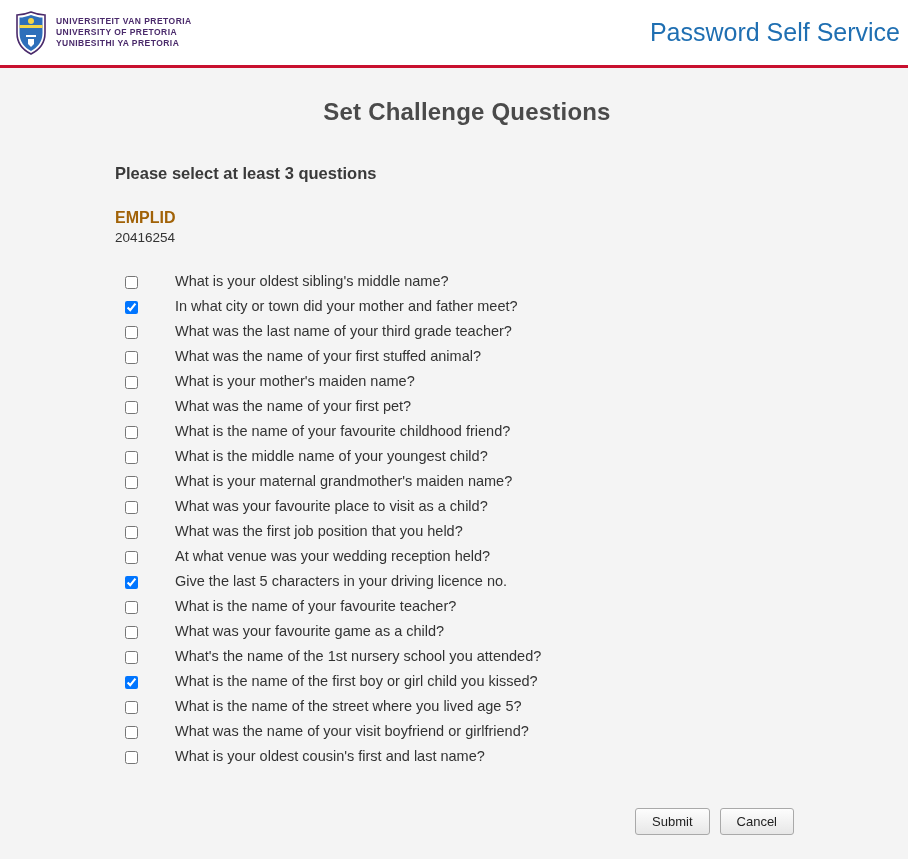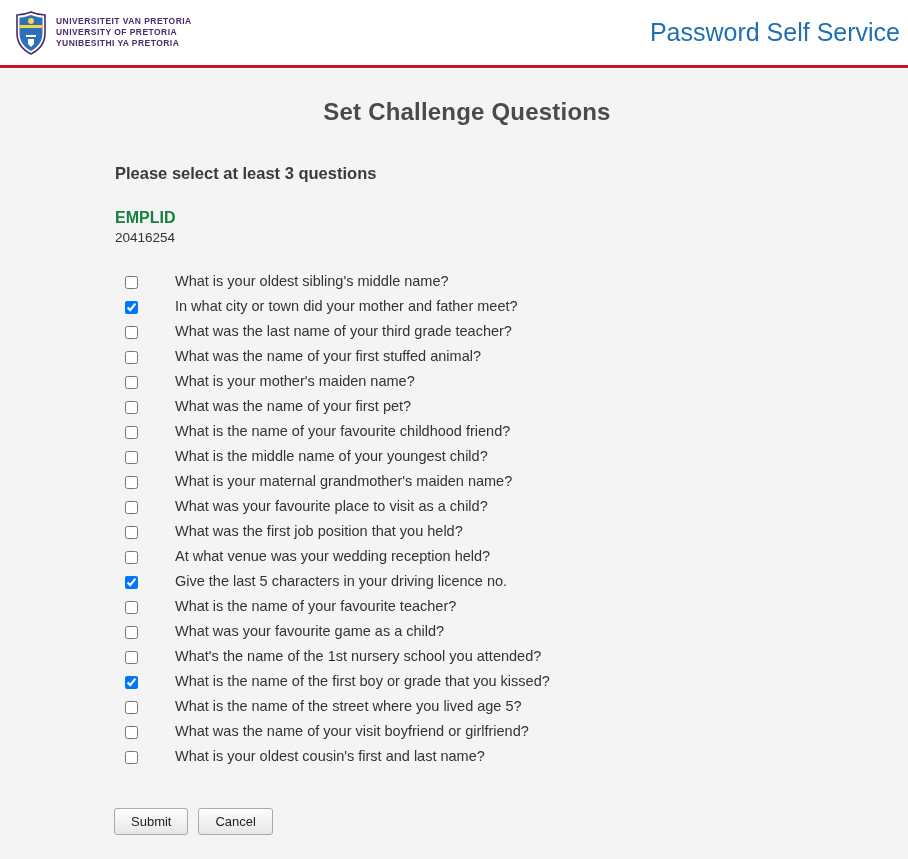--- a/index.html
+++ b/index.html
@@ -79,21 +79,21 @@
   }
   .instruction {
     font-size: 16.5px;
     font-weight: bold;
     color: #3a3a3a;
     margin: 7px 0 26px 1px;
   }
   .field-label {
     font-size: 16px;
     font-weight: bold;
-    color: #15803d;
+    color: #a16207;
     margin: 0 0 3px 1px;
   }
   .field-value {
     font-size: 13.5px;
     color: #333;
     margin: 0 0 26px 1px;
   }
 
   
   .question-list {
@@ -117,21 +117,21 @@
   .question-label {
     font-size: 14.5px;
     color: #333;
     line-height: 19px;
     white-space: nowrap;
   }
 
   
   .button-row {
     display: flex;
-    justify-content: flex-start;
+    justify-content: flex-end;
     gap: 10px;
     margin-top: 42px;
   }
   .btn {
     font-family: "Liberation Sans", sans-serif;
     font-size: 13px;
     color: #222;
     background: linear-gradient(#fdfdfd, #e7e7e7);
     border: 1px solid #a9a9a9;
     border-radius: 3px;
@@ -231,21 +231,21 @@
         <li class="question-item">
           <input type="checkbox" style="">
           <span class="question-label">What was your favourite game as a child?</span>
         </li>
         <li class="question-item">
           <input type="checkbox" style="">
           <span class="question-label">What's the name of the 1st nursery school you attended?</span>
         </li>
         <li class="question-item">
           <input type="checkbox" checked="" style="">
-          <span class="question-label">What is the name of the first boy or grade that you kissed?</span>
+          <span class="question-label">What is the name of the first boy or girl child you kissed?</span>
         </li>
         <li class="question-item">
           <input type="checkbox" style="">
           <span class="question-label">What is the name of the street where you lived age 5?</span>
         </li>
         <li class="question-item">
           <input type="checkbox" style="">
           <span class="question-label">What was the name of your visit boyfriend or girlfriend?</span>
         </li>
         <li class="question-item">

